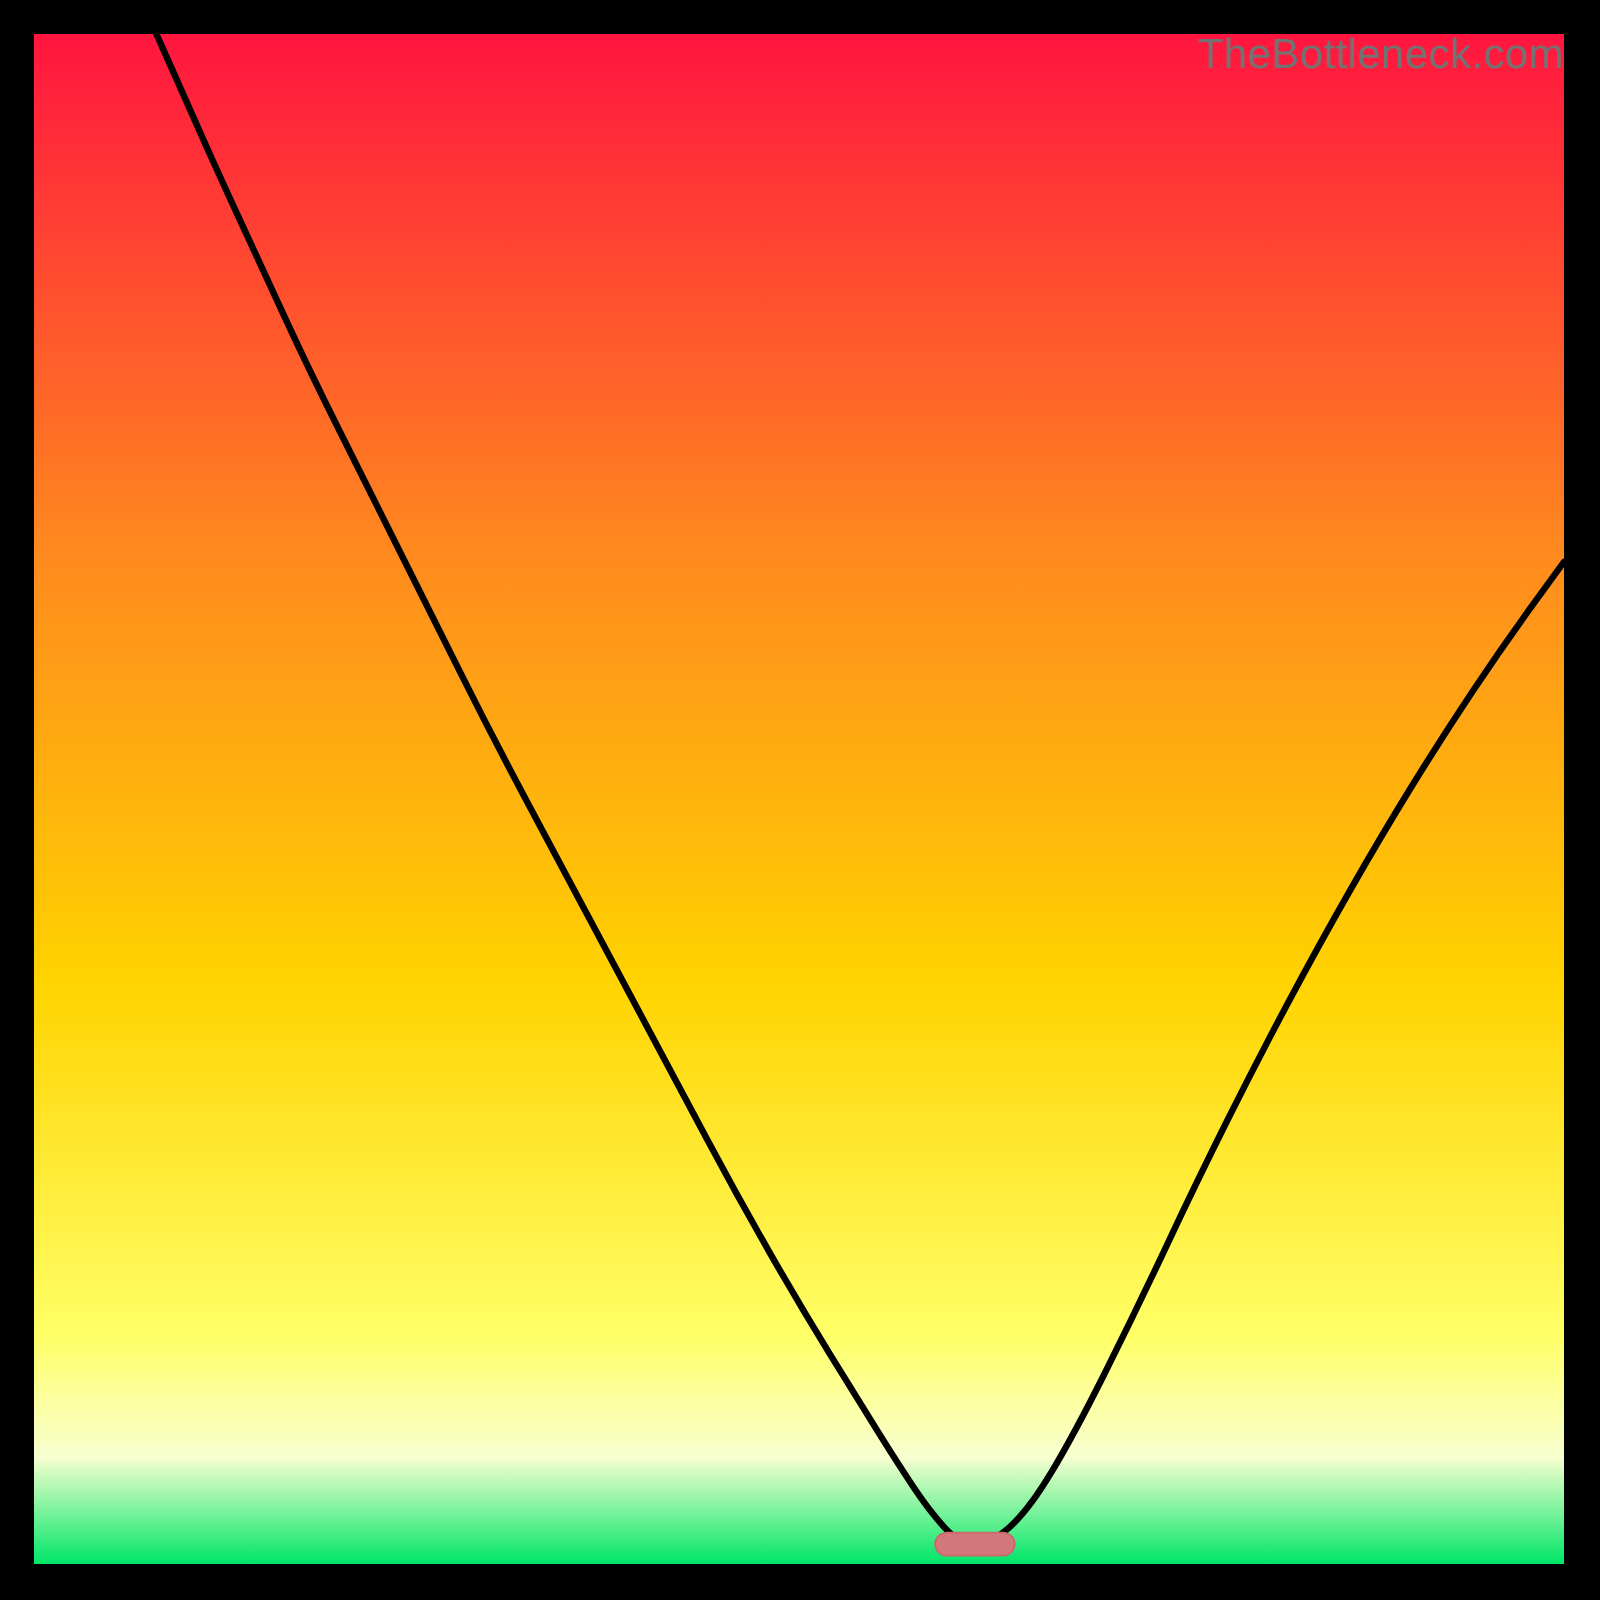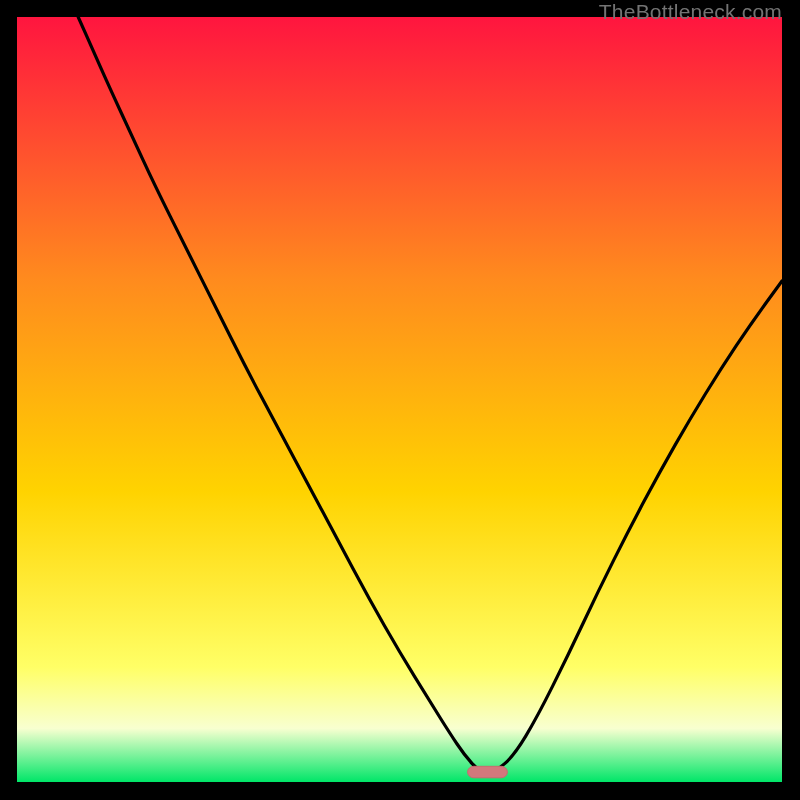--- a/index.html
+++ b/index.html
@@ -21,21 +21,21 @@
   }
   .plot-area {
     position: absolute;
     left: 0;
     top: 0;
     width: 765px;
     height: 765px;
   }
   .watermark {
     position: absolute;
-    top: 0px;
+    top: 16px;
     right: 18px;
     color: #737373;
     font-size: 21px;
     font-weight: 500;
     letter-spacing: 0.2px;
     user-select: none;
   }
   svg { display: block; }
 </style>
 </head>

